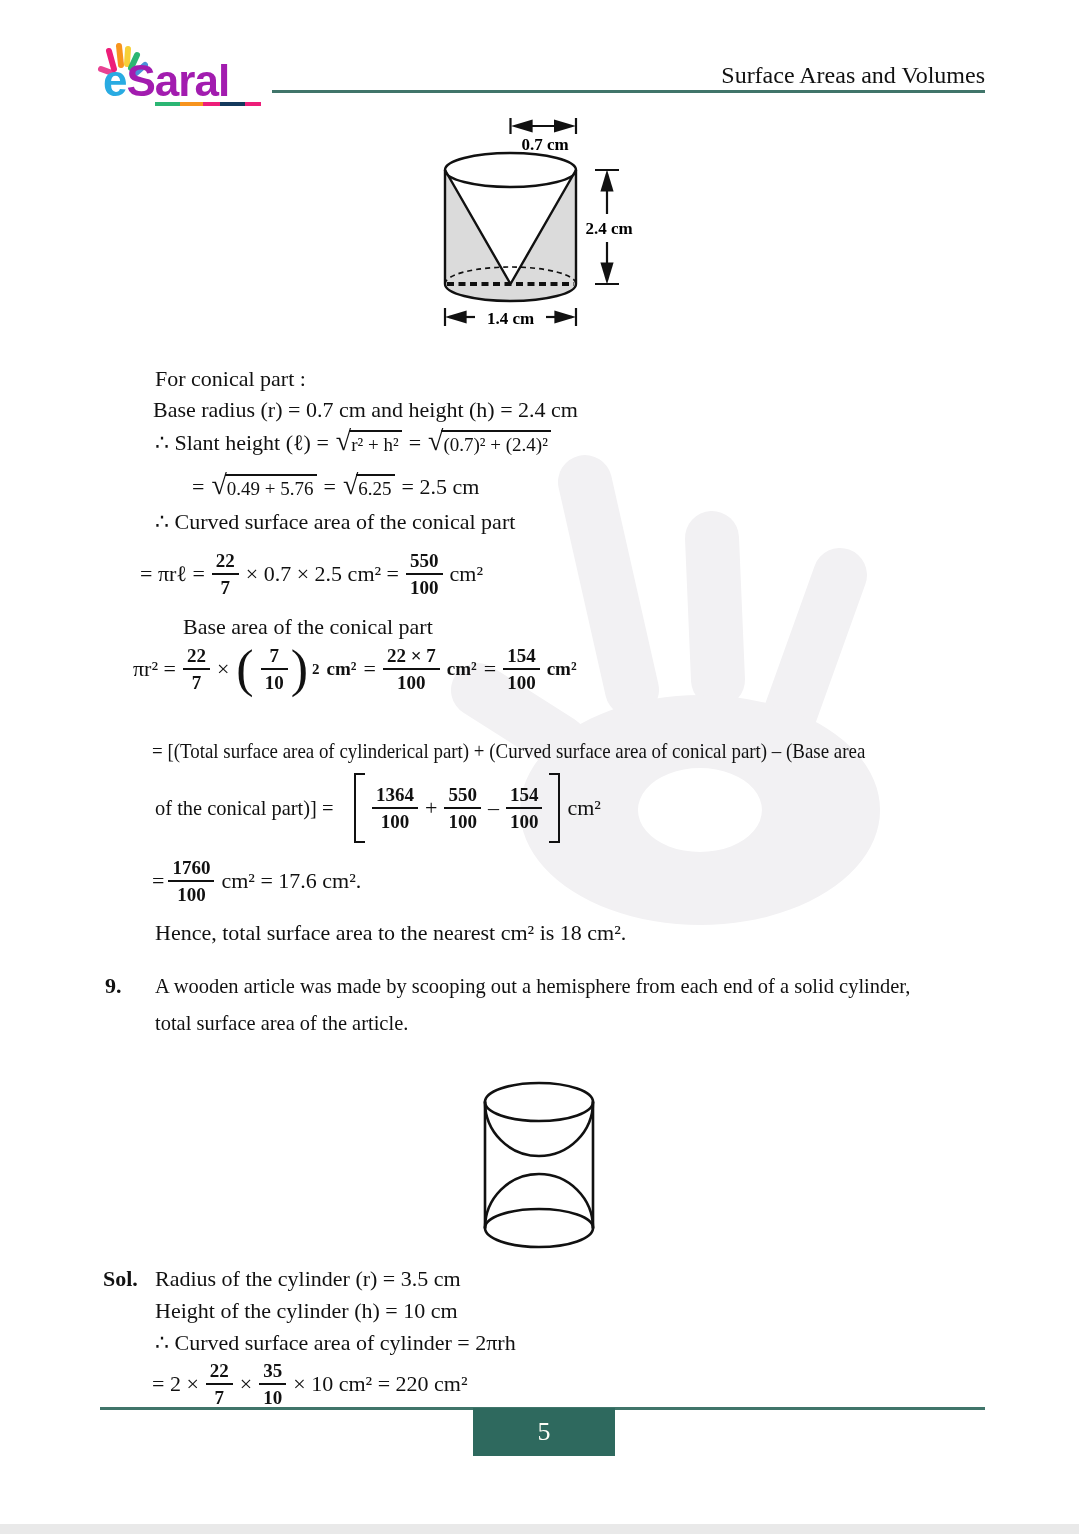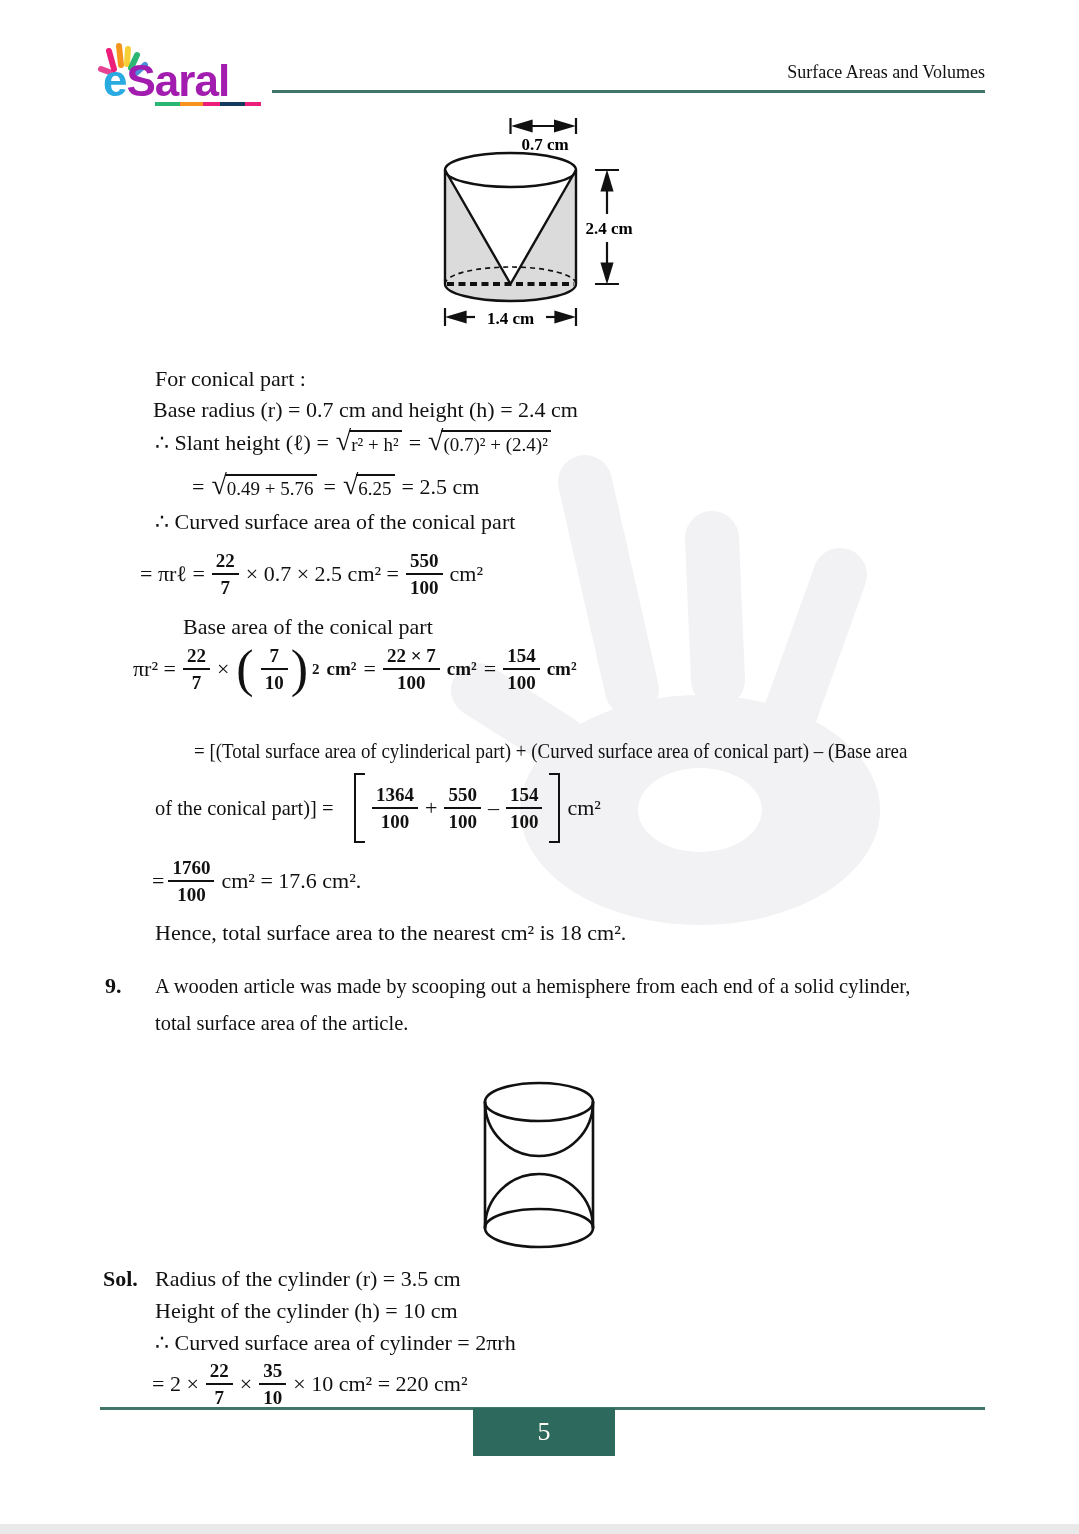--- a/index.html
+++ b/index.html
@@ -21,21 +21,21 @@
   .sqrt .rad{border-top:2.2px solid #111;font-weight:normal;font-size:19px;padding:2px 3px 0 2px;}
   
   .sqb{display:inline-block;width:9px;height:66px;vertical-align:middle;}
   .sqb-l{border-left:2.5px solid #111;border-top:2.5px solid #111;border-bottom:2.5px solid #111;}
   .sqb-r{border-right:2.5px solid #111;border-top:2.5px solid #111;border-bottom:2.5px solid #111;}
   
   .bigp{font-size:52px;font-weight:normal;line-height:0;vertical-align:middle;font-family:"Liberation Serif",serif;}
   .psup{font-size:15px;font-weight:bold;vertical-align:24px;margin-left:-3px;}
   
   .rule{position:absolute;background:#40756a;z-index:2;}
-  #title{position:absolute;top:62px;right:94px;font-size:18px;z-index:2;}
+  #title{position:absolute;top:62px;right:94px;font-size:24px;z-index:2;}
   
   #logo{position:absolute;left:95px;top:44px;width:180px;height:66px;z-index:2;}
   #logo .word{position:absolute;left:8px;top:12px;font-family:"Liberation Sans",sans-serif;
       font-weight:bold;font-size:44px;letter-spacing:-1px;}
   #logo .e{color:#29abe2;}
   #logo .name{color:#a21caf;}
   #logo .bar{position:absolute;left:60px;top:58px;width:106px;height:4px;display:flex;}
   #logo .bar span{height:100%;}
   
   #pagebox{position:absolute;left:473px;top:1408px;width:142px;height:48px;background:#2e695e;
@@ -199,21 +199,21 @@
       </span>
     <span class="bold" style="font-size:19px;">cm²</span>
     <span>=</span>
     <span class="frac">
         <span class="num">154</span>
         <span class="den">100</span>
       </span>
     <span class="bold" style="font-size:19px;">cm²</span>
   </div>
 
-  <div class="t" style="left:152px;top:738px;margin-left:42px;"><span class="cond2">= [(Total surface area of cylinderical part) + (Curved surface area of conical part) – (Base area</span></div>
+  <div class="t" style="left:152px;top:738px;"><span class="cond2">= [(Total surface area of cylinderical part) + (Curved surface area of conical part) – (Base area</span></div>
 
   <div class="t eqrow" style="left:155px;top:773px;">
     <span class="cond">of the conical part)] =</span>
     <span class="sqb sqb-l"></span>
     <span class="frac">
         <span class="num">1364</span>
         <span class="den">100</span>
       </span>
     <span>+</span>
     <span class="frac">

